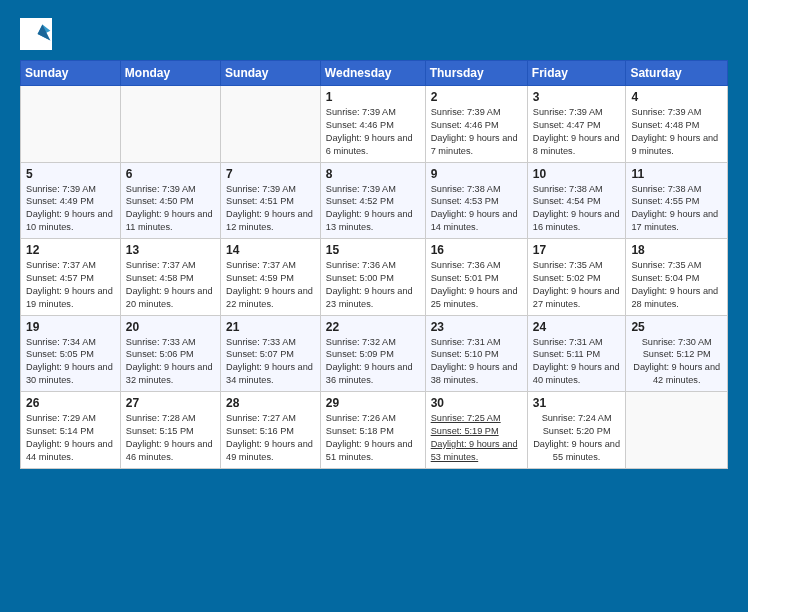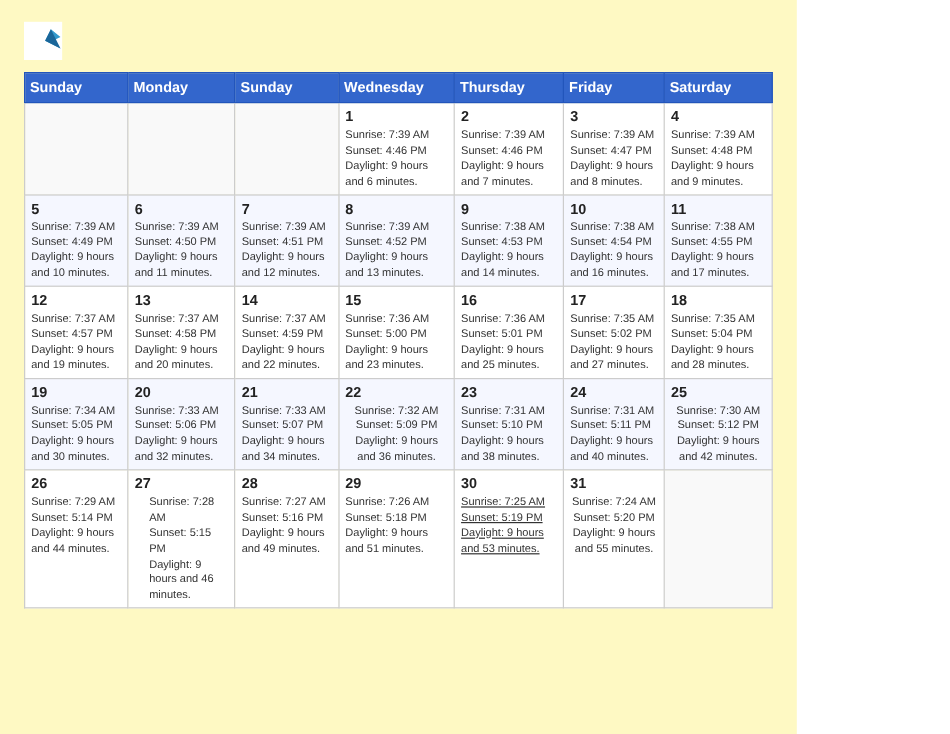--- a/index.html
+++ b/index.html
@@ -4,24 +4,24 @@
   <style>
     * { box-sizing: border-box; margin: 0; padding: 0; }
     body {
       font-family: Arial, sans-serif;
       background: #fff;
       width: 792px;
       height: 612px;
       overflow: hidden;
     }
     .page {
-      width: 664px;
+      width: 748px;
       min-height: 612px;
       padding: 18px 20px 10px 20px;
-      background: #fef9c3;
+      background: #0369a1;
     }
     .header {
       display: flex;
       justify-content: space-between;
       align-items: flex-start;
       margin-bottom: 10px;
     }
     .logo {
       display: flex;
       align-items: center;
@@ -263,21 +263,21 @@
 Daylight: 9 hours and 32 minutes.</div>
           </td>
           <td>
             <span class="day-num">21</span>
             <div class="day-info" style="white-space: pre-line;">Sunrise: 7:33 AM
 Sunset: 5:07 PM
 Daylight: 9 hours and 34 minutes.</div>
           </td>
           <td>
             <span class="day-num">22</span>
-            <div class="day-info" style="white-space: pre-line; text-align: center;">Sunrise: 7:32 AM
+            <div class="day-info" style="white-space: pre-line;">Sunrise: 7:32 AM
 Sunset: 5:09 PM
 Daylight: 9 hours and 36 minutes.</div>
           </td>
           <td>
             <span class="day-num">23</span>
             <div class="day-info" style="white-space: pre-line;">Sunrise: 7:31 AM
 Sunset: 5:10 PM
 Daylight: 9 hours and 38 minutes.</div>
           </td>
           <td>
@@ -295,21 +295,21 @@
         </tr>
         <tr>
           <td>
             <span class="day-num">26</span>
             <div class="day-info" style="white-space: pre-line;">Sunrise: 7:29 AM
 Sunset: 5:14 PM
 Daylight: 9 hours and 44 minutes.</div>
           </td>
           <td>
             <span class="day-num">27</span>
-            <div class="day-info" style="white-space: pre-line; margin-left: 12px;">Sunrise: 7:28 AM
+            <div class="day-info" style="white-space: pre-line;">Sunrise: 7:28 AM
 Sunset: 5:15 PM
 Daylight: 9 hours and 46 minutes.</div>
           </td>
           <td>
             <span class="day-num">28</span>
             <div class="day-info" style="white-space: pre-line;">Sunrise: 7:27 AM
 Sunset: 5:16 PM
 Daylight: 9 hours and 49 minutes.</div>
           </td>
           <td>

